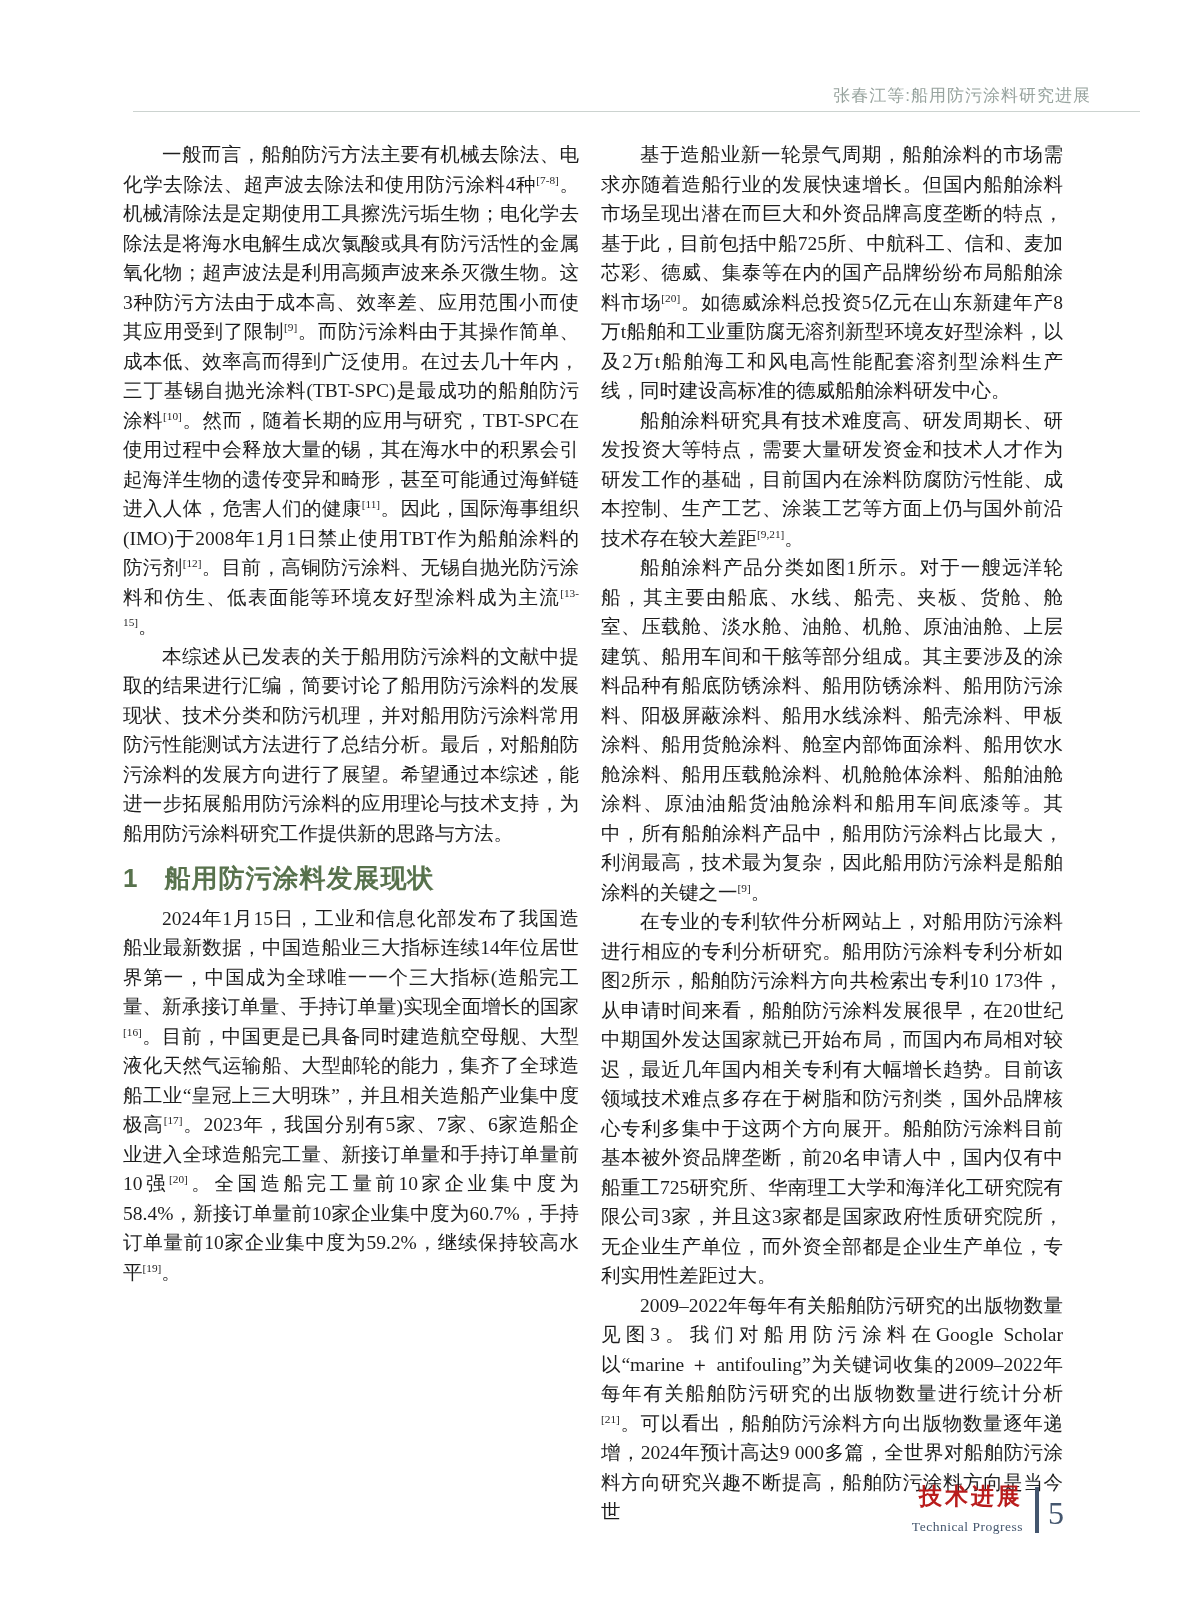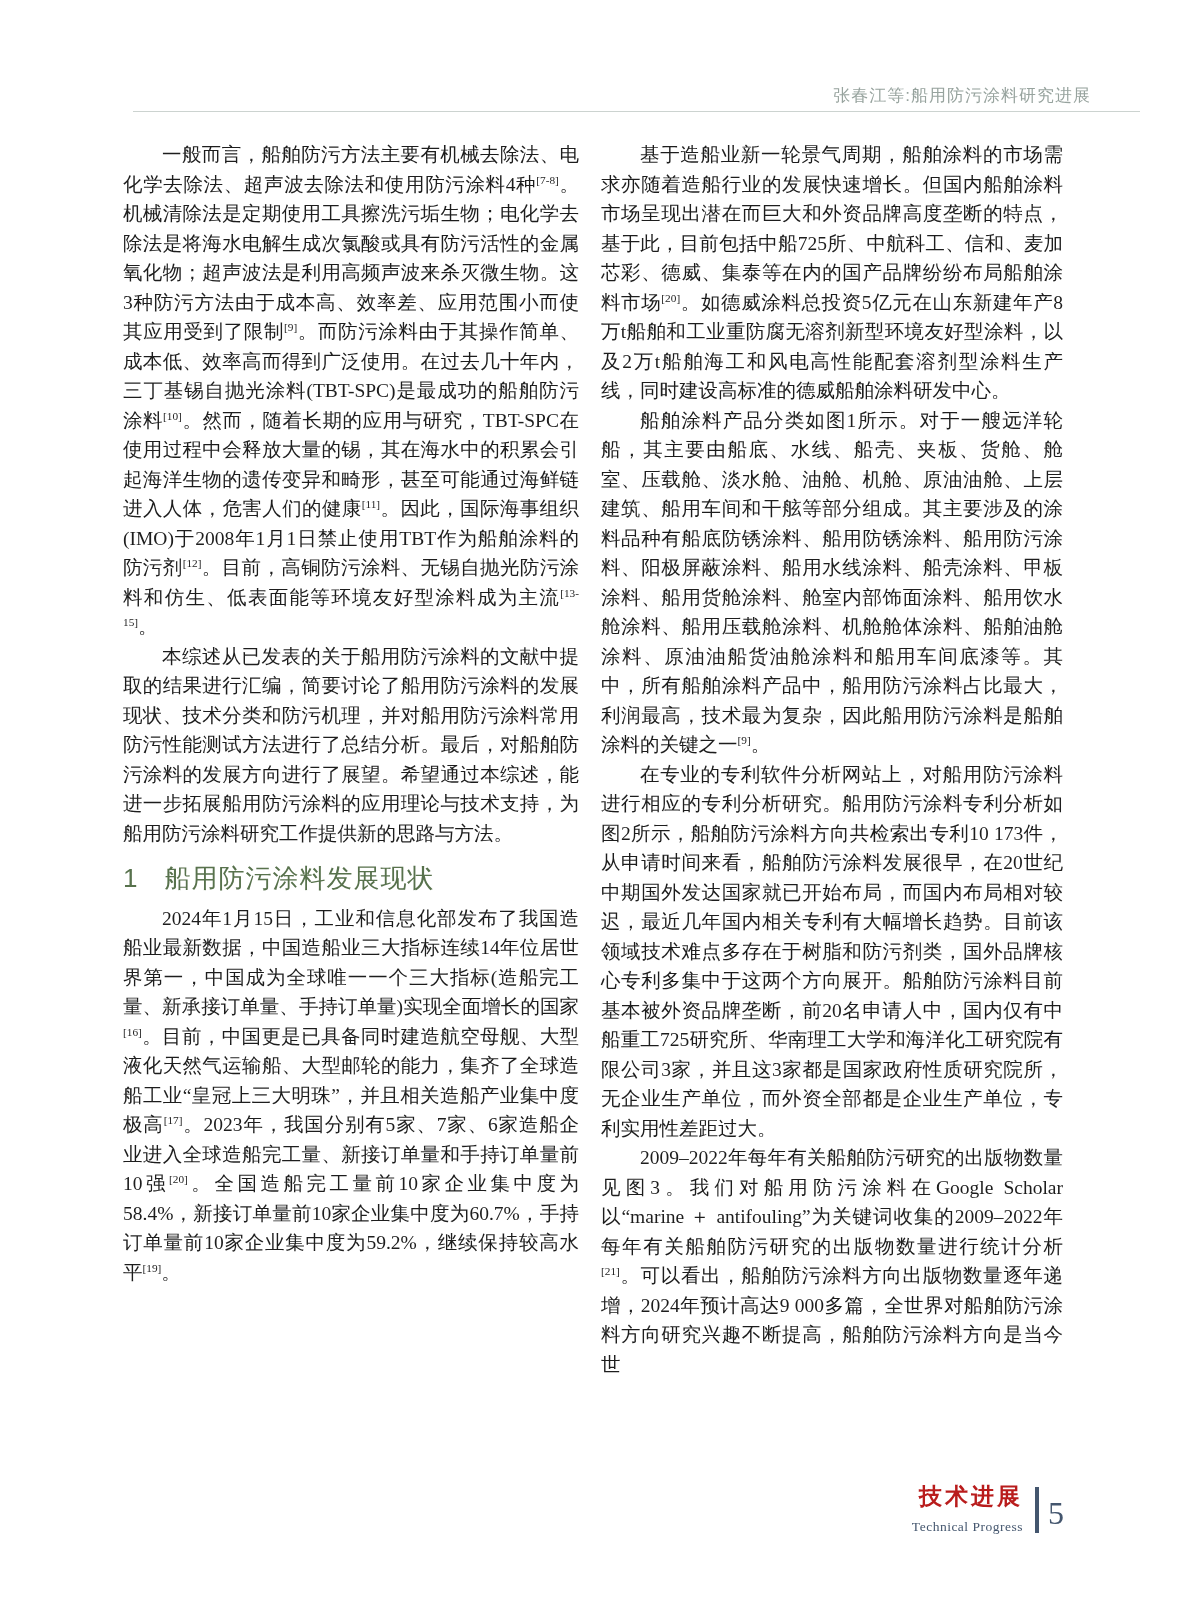--- a/index.html
+++ b/index.html
@@ -39,21 +39,21 @@
   .col p{margin:0;text-indent:2em;}
   .col p.no-indent{text-indent:0;}
   .col sup{
     font-size:0.58em;
     vertical-align:super;
     line-height:0;
   }
   .col h2{
     font-family:"Liberation Sans","DejaVu Sans",sans-serif;
     font-size:26px;
-    font-weight:normal;
+    font-weight:bold;
     color:#58724d;
     margin:16px 0 10px 0;
     text-indent:0;
     letter-spacing:1px;
   }
   .col h2 .h-num{margin-right:26px;}
   .footer{
     position:absolute;
     top:1484px;right:151px;
     display:flex;
@@ -98,20 +98,21 @@
 
   <div class="col col-left">
       <p>一般而言，船舶防污方法主要有机械去除法、电化学去除法、超声波去除法和使用防污涂料4种<sup>[7-8]</sup>。机械清除法是定期使用工具擦洗污垢生物；电化学去除法是将海水电解生成次氯酸或具有防污活性的金属氧化物；超声波法是利用高频声波来杀灭微生物。这3种防污方法由于成本高、效率差、应用范围小而使其应用受到了限制<sup>[9]</sup>。而防污涂料由于其操作简单、成本低、效率高而得到广泛使用。在过去几十年内，三丁基锡自抛光涂料(TBT-SPC)是最成功的船舶防污涂料<sup>[10]</sup>。然而，随着长期的应用与研究，TBT-SPC在使用过程中会释放大量的锡，其在海水中的积累会引起海洋生物的遗传变异和畸形，甚至可能通过海鲜链进入人体，危害人们的健康<sup>[11]</sup>。因此，国际海事组织(IMO)于2008年1月1日禁止使用TBT作为船舶涂料的防污剂<sup>[12]</sup>。目前，高铜防污涂料、无锡自抛光防污涂料和仿生、低表面能等环境友好型涂料成为主流<sup>[13-15]</sup>。</p>
       <p>本综述从已发表的关于船用防污涂料的文献中提取的结果进行汇编，简要讨论了船用防污涂料的发展现状、技术分类和防污机理，并对船用防污涂料常用防污性能测试方法进行了总结分析。最后，对船舶防污涂料的发展方向进行了展望。希望通过本综述，能进一步拓展船用防污涂料的应用理论与技术支持，为船用防污涂料研究工作提供新的思路与方法。</p>
       <h2><span class="h-num">1</span><span>船用防污涂料发展现状</span></h2>
       <p>2024年1月15日，工业和信息化部发布了我国造船业最新数据，中国造船业三大指标连续14年位居世界第一，中国成为全球唯一一个三大指标(造船完工量、新承接订单量、手持订单量)实现全面增长的国家<sup>[16]</sup>。目前，中国更是已具备同时建造航空母舰、大型液化天然气运输船、大型邮轮的能力，集齐了全球造船工业“皇冠上三大明珠”，并且相关造船产业集中度极高<sup>[17]</sup>。2023年，我国分别有5家、7家、6家造船企业进入全球造船完工量、新接订单量和手持订单量前10强<sup>[20]</sup>。全国造船完工量前10家企业集中度为58.4%，新接订单量前10家企业集中度为60.7%，手持订单量前10家企业集中度为59.2%，继续保持较高水平<sup>[19]</sup>。</p>
     </div>
 
   <div class="col col-right">
       <p>基于造船业新一轮景气周期，船舶涂料的市场需求亦随着造船行业的发展快速增长。但国内船舶涂料市场呈现出潜在而巨大和外资品牌高度垄断的特点，基于此，目前包括中船725所、中航科工、信和、麦加芯彩、德威、集泰等在内的国产品牌纷纷布局船舶涂料市场<sup>[20]</sup>。如德威涂料总投资5亿元在山东新建年产8万t船舶和工业重防腐无溶剂新型环境友好型涂料，以及2万t船舶海工和风电高性能配套溶剂型涂料生产线，同时建设高标准的德威船舶涂料研发中心。</p>
+      <p>船舶涂料研究具有技术难度高、研发周期长、研发投资大等特点，需要大量研发资金和技术人才作为研发工作的基础，目前国内在涂料防腐防污性能、成本控制、生产工艺、涂装工艺等方面上仍与国外前沿技术存在较大差距<sup>[9,21]</sup>。</p>
       <p>船舶涂料产品分类如图1所示。对于一艘远洋轮船，其主要由船底、水线、船壳、夹板、货舱、舱室、压载舱、淡水舱、油舱、机舱、原油油舱、上层建筑、船用车间和干舷等部分组成。其主要涉及的涂料品种有船底防锈涂料、船用防锈涂料、船用防污涂料、阳极屏蔽涂料、船用水线涂料、船壳涂料、甲板涂料、船用货舱涂料、舱室内部饰面涂料、船用饮水舱涂料、船用压载舱涂料、机舱舱体涂料、船舶油舱涂料、原油油船货油舱涂料和船用车间底漆等。其中，所有船舶涂料产品中，船用防污涂料占比最大，利润最高，技术最为复杂，因此船用防污涂料是船舶涂料的关键之一<sup>[9]</sup>。</p>
       <p>在专业的专利软件分析网站上，对船用防污涂料进行相应的专利分析研究。船用防污涂料专利分析如图2所示，船舶防污涂料方向共检索出专利10 173件，从申请时间来看，船舶防污涂料发展很早，在20世纪中期国外发达国家就已开始布局，而国内布局相对较迟，最近几年国内相关专利有大幅增长趋势。目前该领域技术难点多存在于树脂和防污剂类，国外品牌核心专利多集中于这两个方向展开。船舶防污涂料目前基本被外资品牌垄断，前20名申请人中，国内仅有中船重工725研究所、华南理工大学和海洋化工研究院有限公司3家，并且这3家都是国家政府性质研究院所，无企业生产单位，而外资全部都是企业生产单位，专利实用性差距过大。</p>
       <p>2009–2022年每年有关船舶防污研究的出版物数量见图3。我们对船用防污涂料在Google Scholar以“marine ＋ antifouling”为关键词收集的2009–2022年每年有关船舶防污研究的出版物数量进行统计分析<sup>[21]</sup>。可以看出，船舶防污涂料方向出版物数量逐年递增，2024年预计高达9 000多篇，全世界对船舶防污涂料方向研究兴趣不断提高，船舶防污涂料方向是当今世</p>
     </div>
 
   <div class="footer">
     <div class="footer-text">
       <div class="footer-zh">技术进展</div>
       <div class="footer-en">Technical Progress</div>
     </div>

